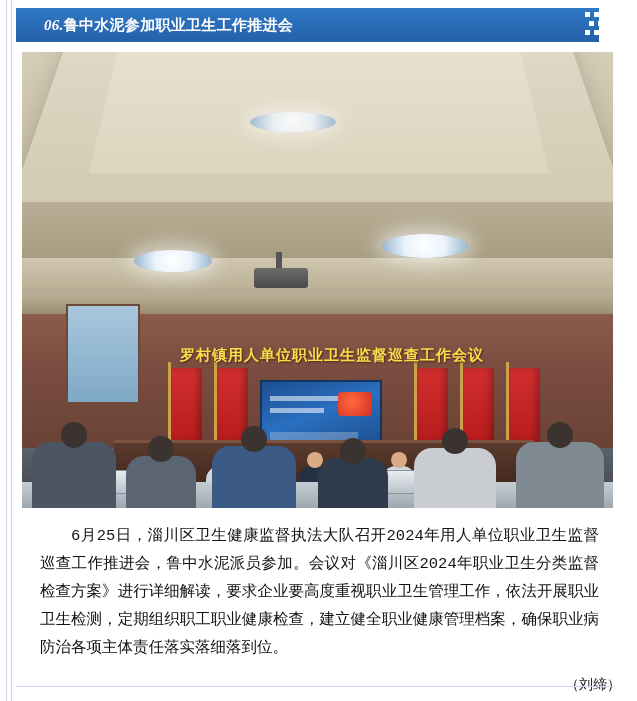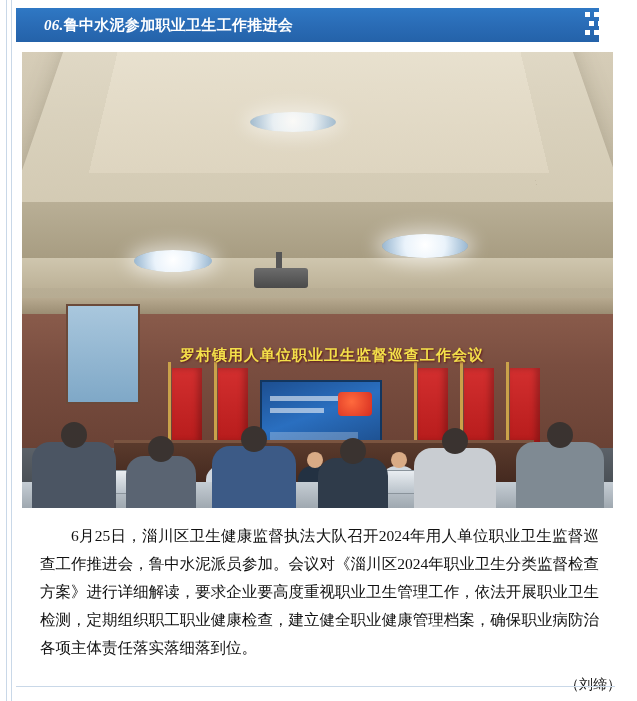--- a/index.html
+++ b/index.html
@@ -270,21 +270,21 @@
     background: linear-gradient(180deg, #e9edf1 0%, #b9c2ca 100%);
     border: 1px solid #8a939b;
   }
   .lp1 { left: 90px; }
   .lp2 { left: 352px; }
   
   .body-text {
     margin-top: 14px;
     margin-left: 24px;
     margin-right: 22px;
-    font-family: Liberation Serif, serif;
+    font-family: Liberation Mono, monospace;
     font-size: 15.5px;
     line-height: 28px;
     color: #111111;
     text-align: justify;
     text-indent: 2em;
   }
   .signature {
     margin-top: 14px;
     text-align: right;
     font-family: "Liberation Serif", serif;

